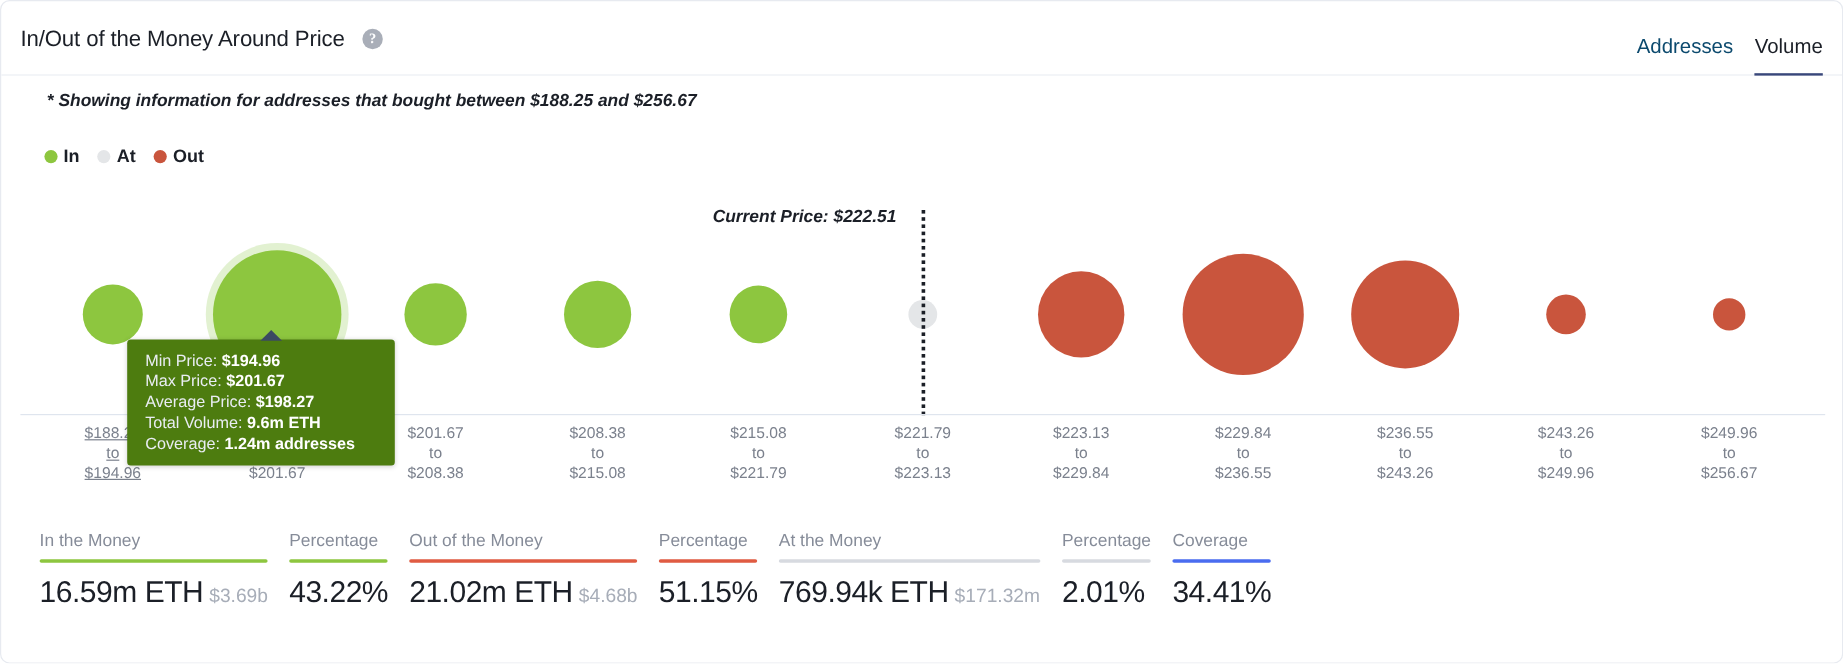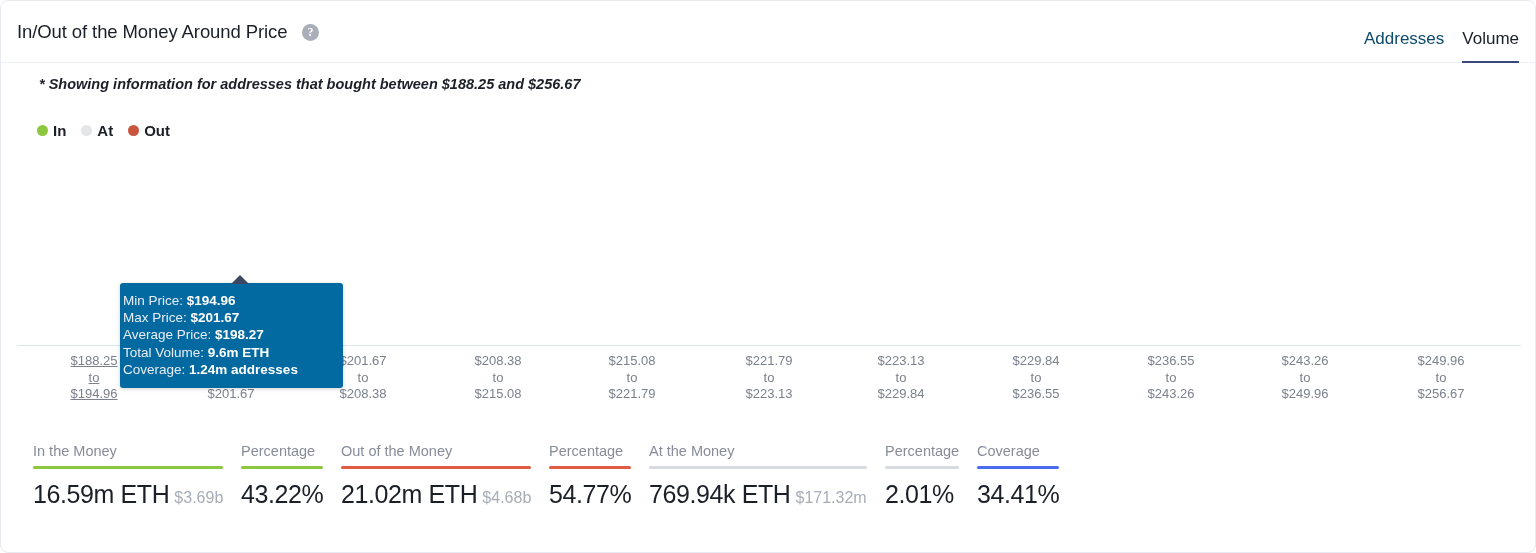--- a/index.html
+++ b/index.html
@@ -114,24 +114,24 @@
   .stat-value {
     margin-top: 11px; font-size: 25px; color: #1b1f27;
     white-space: nowrap; letter-spacing: -0.4px;
   }
   .stat-sub {
     font-size: 16px; color: #a7adb8; margin-left: 5px; letter-spacing: 0;
   }
 
   
   #tooltip {
-    position: absolute; left: 119px; top: 282px;
+    position: absolute; left: 105px; top: 282px;
     width: 223px;
-    background: #0369a1; border-radius: 3px;
-    padding: 9px 11px 10px 3px;
+    background: #4d7c0f; border-radius: 3px;
+    padding: 9px 11px 10px 15px;
     color: #ffffff; font-size: 13.5px; line-height: 17.2px;
     z-index: 20;
     box-shadow: 0 1px 4px rgba(0,0,0,0.18);
   }
   #tooltip .tt-row { white-space: nowrap; }
   #tooltip .tt-key { font-weight: 400; color: #e9edf3; }
   #tooltip .tt-val { font-weight: bold; color: #ffffff; }
   #tt-arrow {
     position: absolute; left: 111px; top: -8px;
     width: 0; height: 0;
@@ -164,20 +164,37 @@
     <span class="lg-item">
       <span class="lg-dot" style="background:#e4e6e8"></span>
       <span>At</span>
     </span>
     <span class="lg-item">
       <span class="lg-dot" style="background:#c9553d"></span>
       <span>Out</span>
     </span>
   </div>
 
+  <div id="plot">
+    <div id="bubbles">
+        <div class="bubble" style="left: 93px; top: 111px; width: 50px; height: 50px; background: rgb(141, 198, 63);"></div>
+        <div class="bubble ring" style="left: 230px; top: 111px; width: 107px; height: 107px; background: rgb(141, 198, 63);"></div>
+        <div class="bubble" style="left: 362px; top: 111px; width: 52px; height: 52px; background: rgb(141, 198, 63);"></div>
+        <div class="bubble" style="left: 497px; top: 111px; width: 56px; height: 56px; background: rgb(141, 198, 63);"></div>
+        <div class="bubble" style="left: 631px; top: 111px; width: 48px; height: 48px; background: rgb(141, 198, 63);"></div>
+        <div class="bubble" style="left: 768px; top: 111px; width: 24px; height: 24px; background: rgb(228, 230, 232);"></div>
+        <div class="bubble" style="left: 900px; top: 111px; width: 72px; height: 72px; background: rgb(201, 85, 61);"></div>
+        <div class="bubble" style="left: 1035px; top: 111px; width: 101px; height: 101px; background: rgb(201, 85, 61);"></div>
+        <div class="bubble" style="left: 1170px; top: 111px; width: 90px; height: 90px; background: rgb(201, 85, 61);"></div>
+        <div class="bubble" style="left: 1304px; top: 111px; width: 33px; height: 33px; background: rgb(201, 85, 61);"></div>
+        <div class="bubble" style="left: 1440px; top: 111px; width: 27px; height: 27px; background: rgb(201, 85, 61);"></div>
+      </div>
+    <div id="priceline" style="left: 768px;"></div>
+    <div id="price-label" style="left: 768px;">Current Price: $222.51</div>
+  </div>
 
   <div id="axis-line"></div>
 
   <div id="xlabels">
       <div class="xlabel" style="left: 93px; text-decoration: underline;">
         <div>$188.25</div>
         <div>to</div>
         <div>$194.96</div>
       </div>
       <div class="xlabel" style="left: 230px;">
@@ -244,21 +261,21 @@
         <div class="stat-value">43.22%</div>
       </div>
       <div class="stat" style="width: 190px;">
         <div class="stat-label">Out of the Money</div>
         <div class="stat-rule" style="background: rgb(224, 91, 66);"></div>
         <div class="stat-value">21.02m ETH<span class="stat-sub">$4.68b</span></div>
       </div>
       <div class="stat" style="width: 82px;">
         <div class="stat-label">Percentage</div>
         <div class="stat-rule" style="background: rgb(224, 91, 66);"></div>
-        <div class="stat-value">54.77%</div>
+        <div class="stat-value">51.15%</div>
       </div>
       <div class="stat" style="width: 218px;">
         <div class="stat-label">At the Money</div>
         <div class="stat-rule" style="background: rgb(215, 218, 224);"></div>
         <div class="stat-value">769.94k ETH<span class="stat-sub">$171.32m</span></div>
       </div>
       <div class="stat" style="width: 74px;">
         <div class="stat-label">Percentage</div>
         <div class="stat-rule" style="background: rgb(215, 218, 224);"></div>
         <div class="stat-value">2.01%</div>

